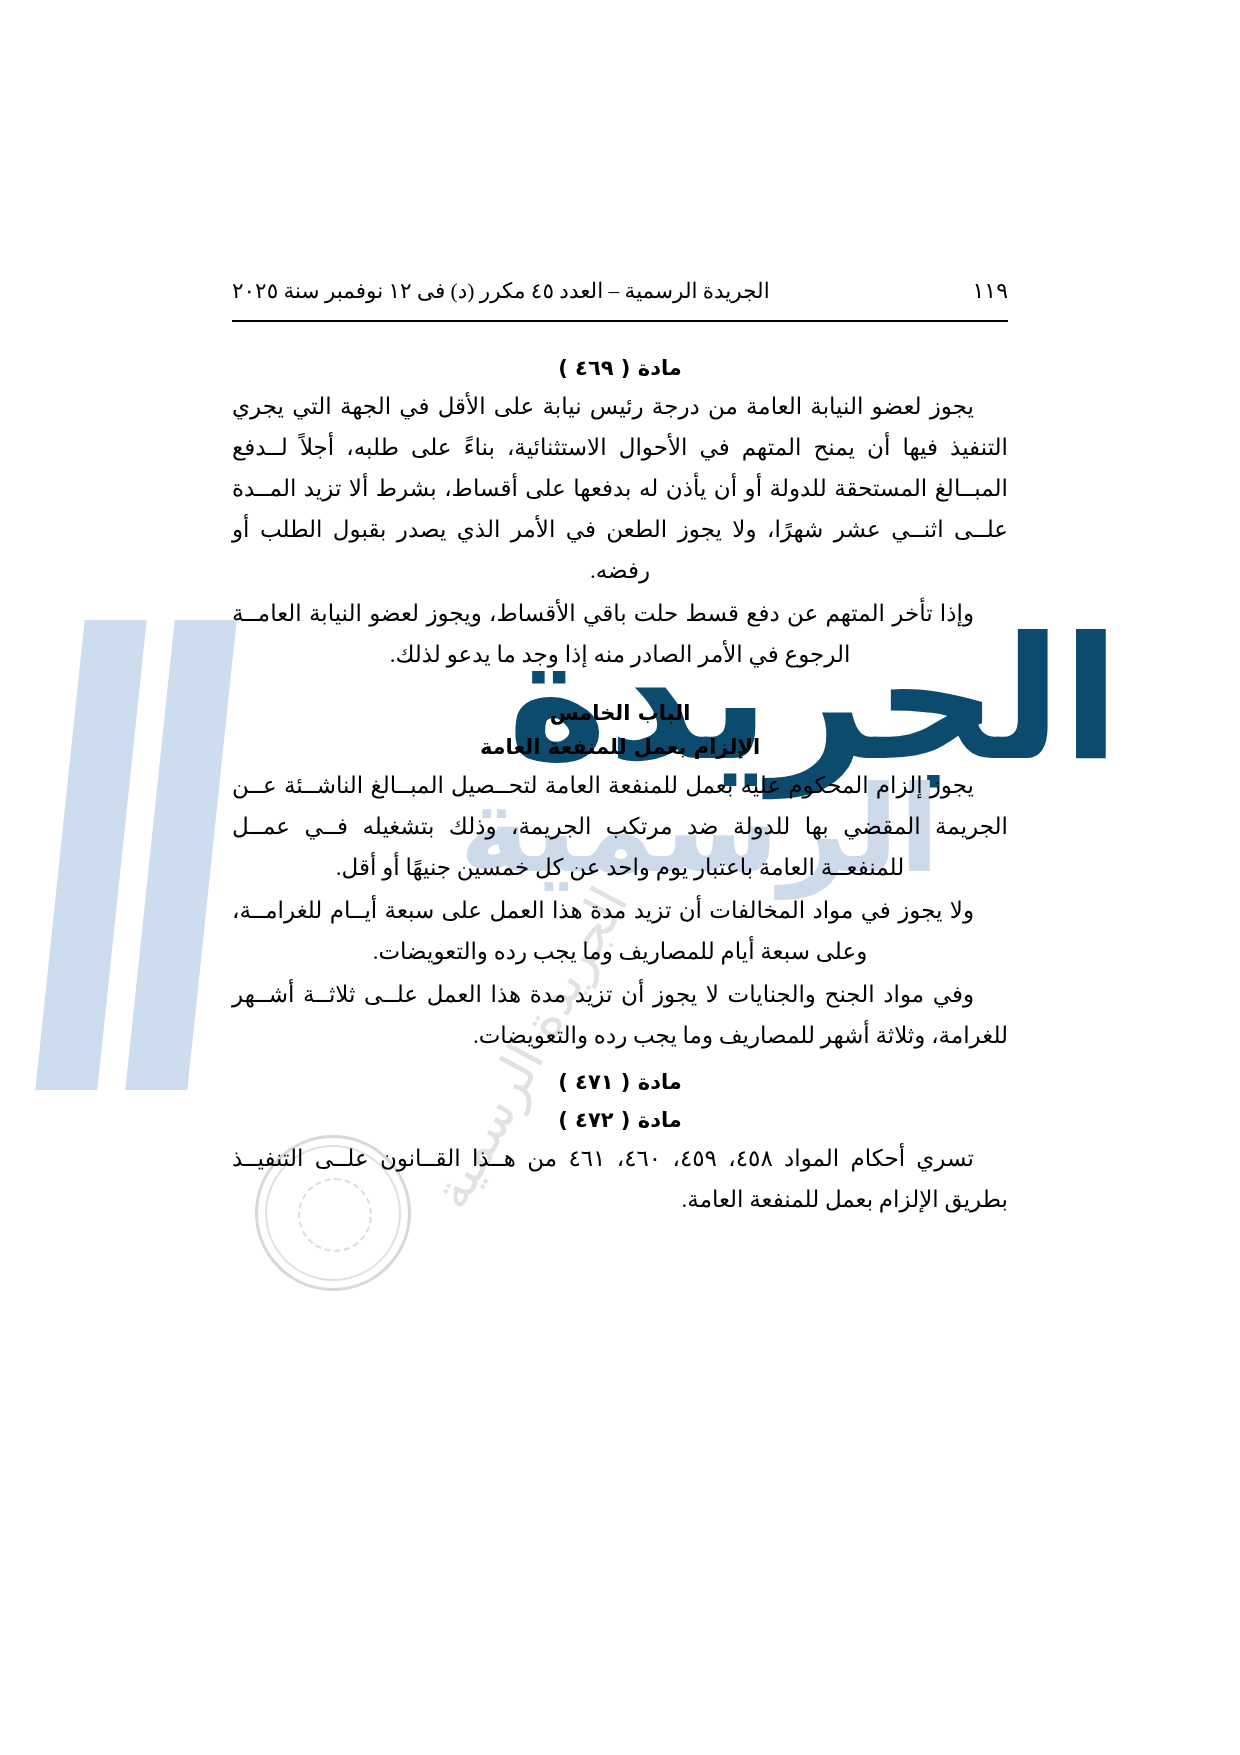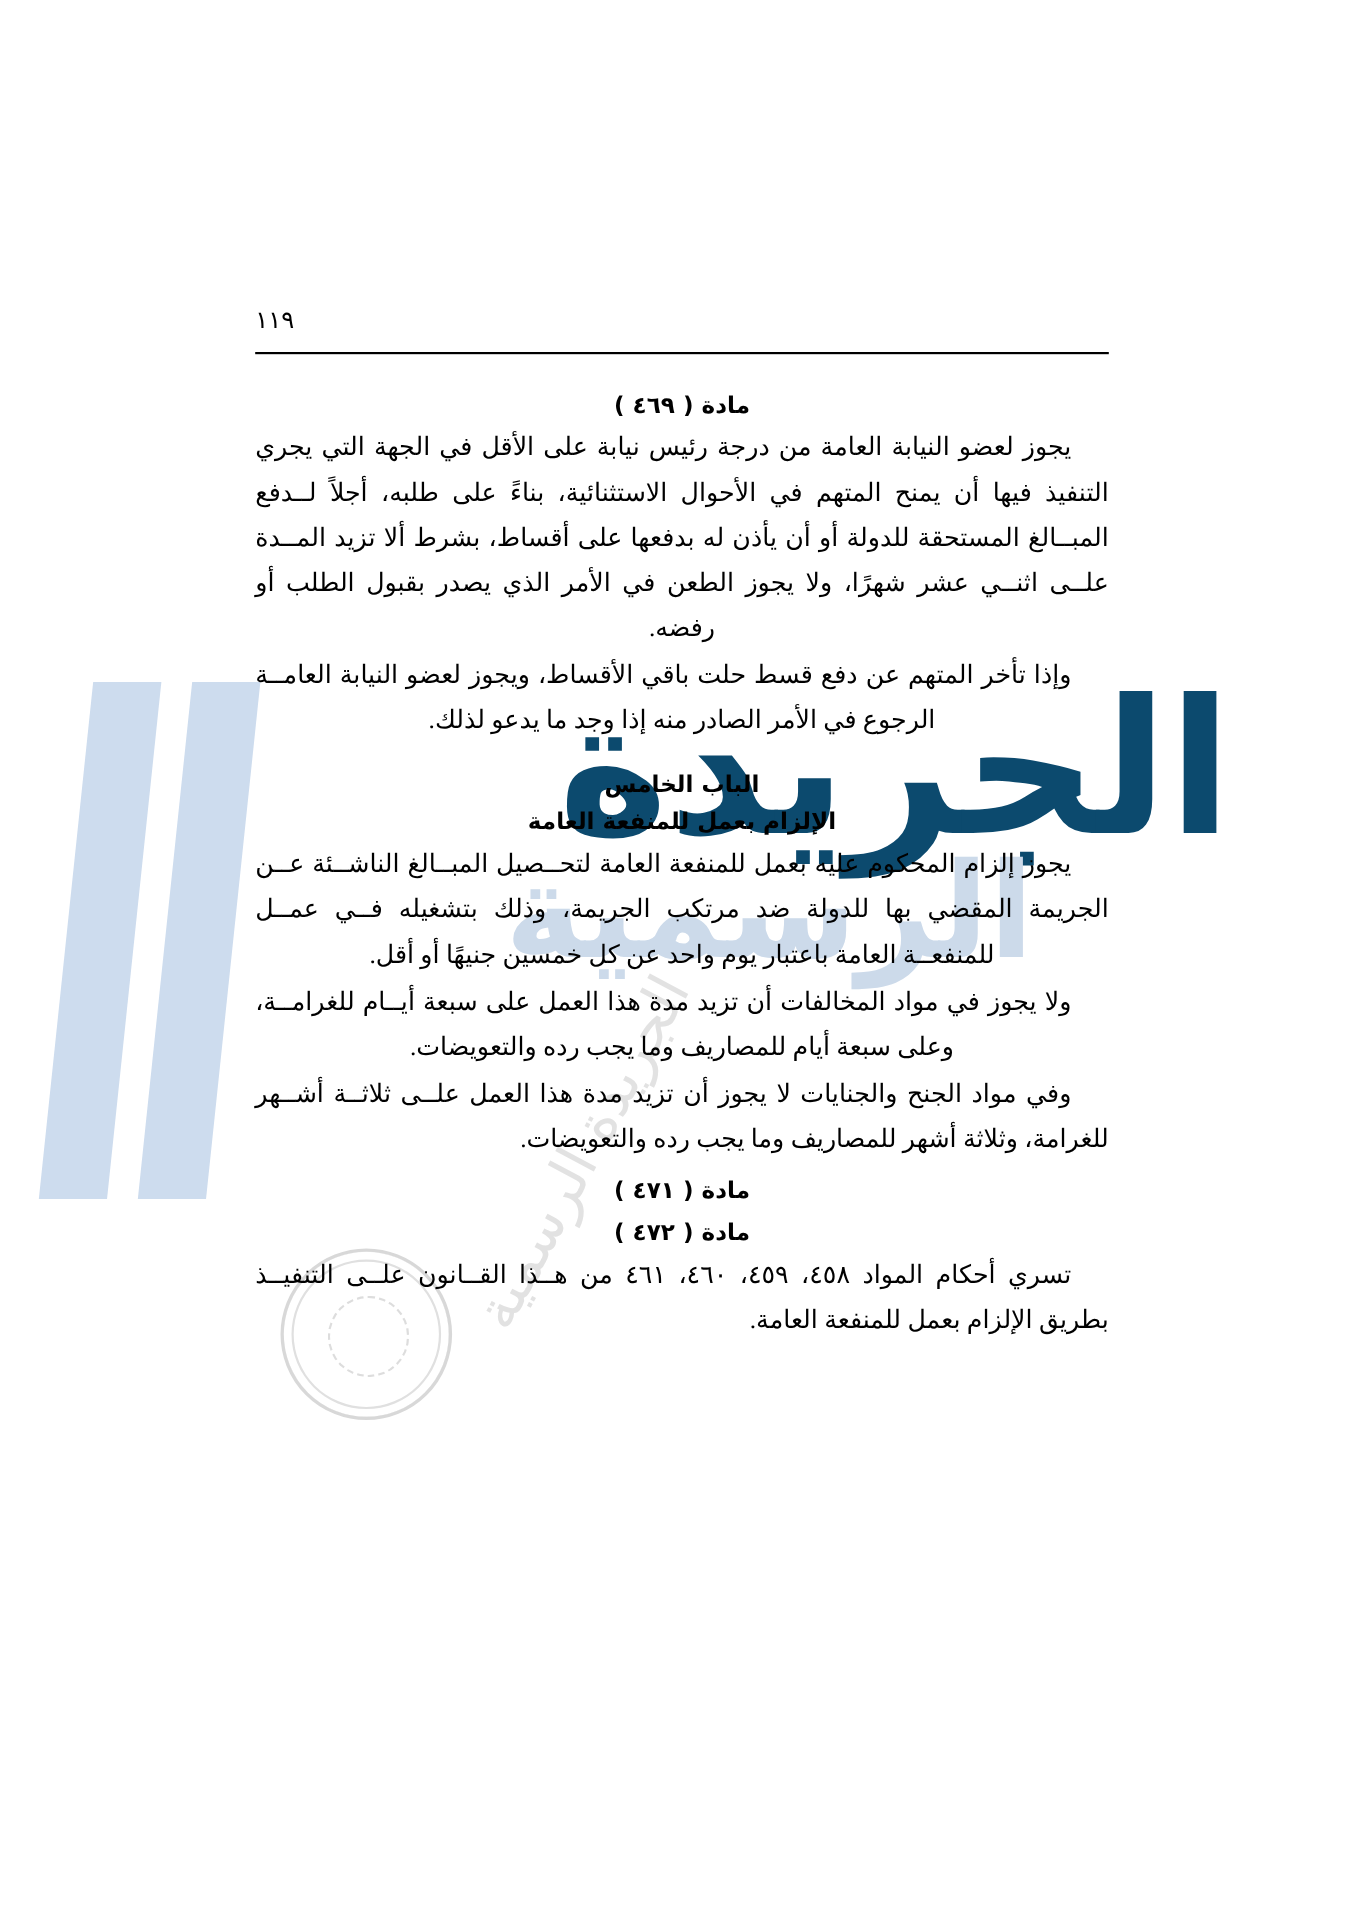--- a/index.html
+++ b/index.html
@@ -172,20 +172,21 @@
     <div class="wm-bar wm-bar2"></div>
     <div class="wm-arabic-big">الجريدة</div>
     <div class="wm-arabic-mid">الرسمية</div>
     <div class="wm-seal"></div>
     <div class="wm-slant">الجريدة الرسمية</div>
   </div>
 
   <div class="content">
 
     <div class="header-row">
+      <div class="header-title">الجريدة الرسمية – العدد ٤٥ مكرر (د) فى ١٢ نوفمبر سنة ٢٠٢٥</div>
       <div class="header-page">١١٩</div>
     </div>
     <div class="rule"></div>
 
     <div class="body">
 
       <div class="art-head">
         <span>مادة</span>
         <span class="num">( ٤٦٩ )</span>
       </div>

